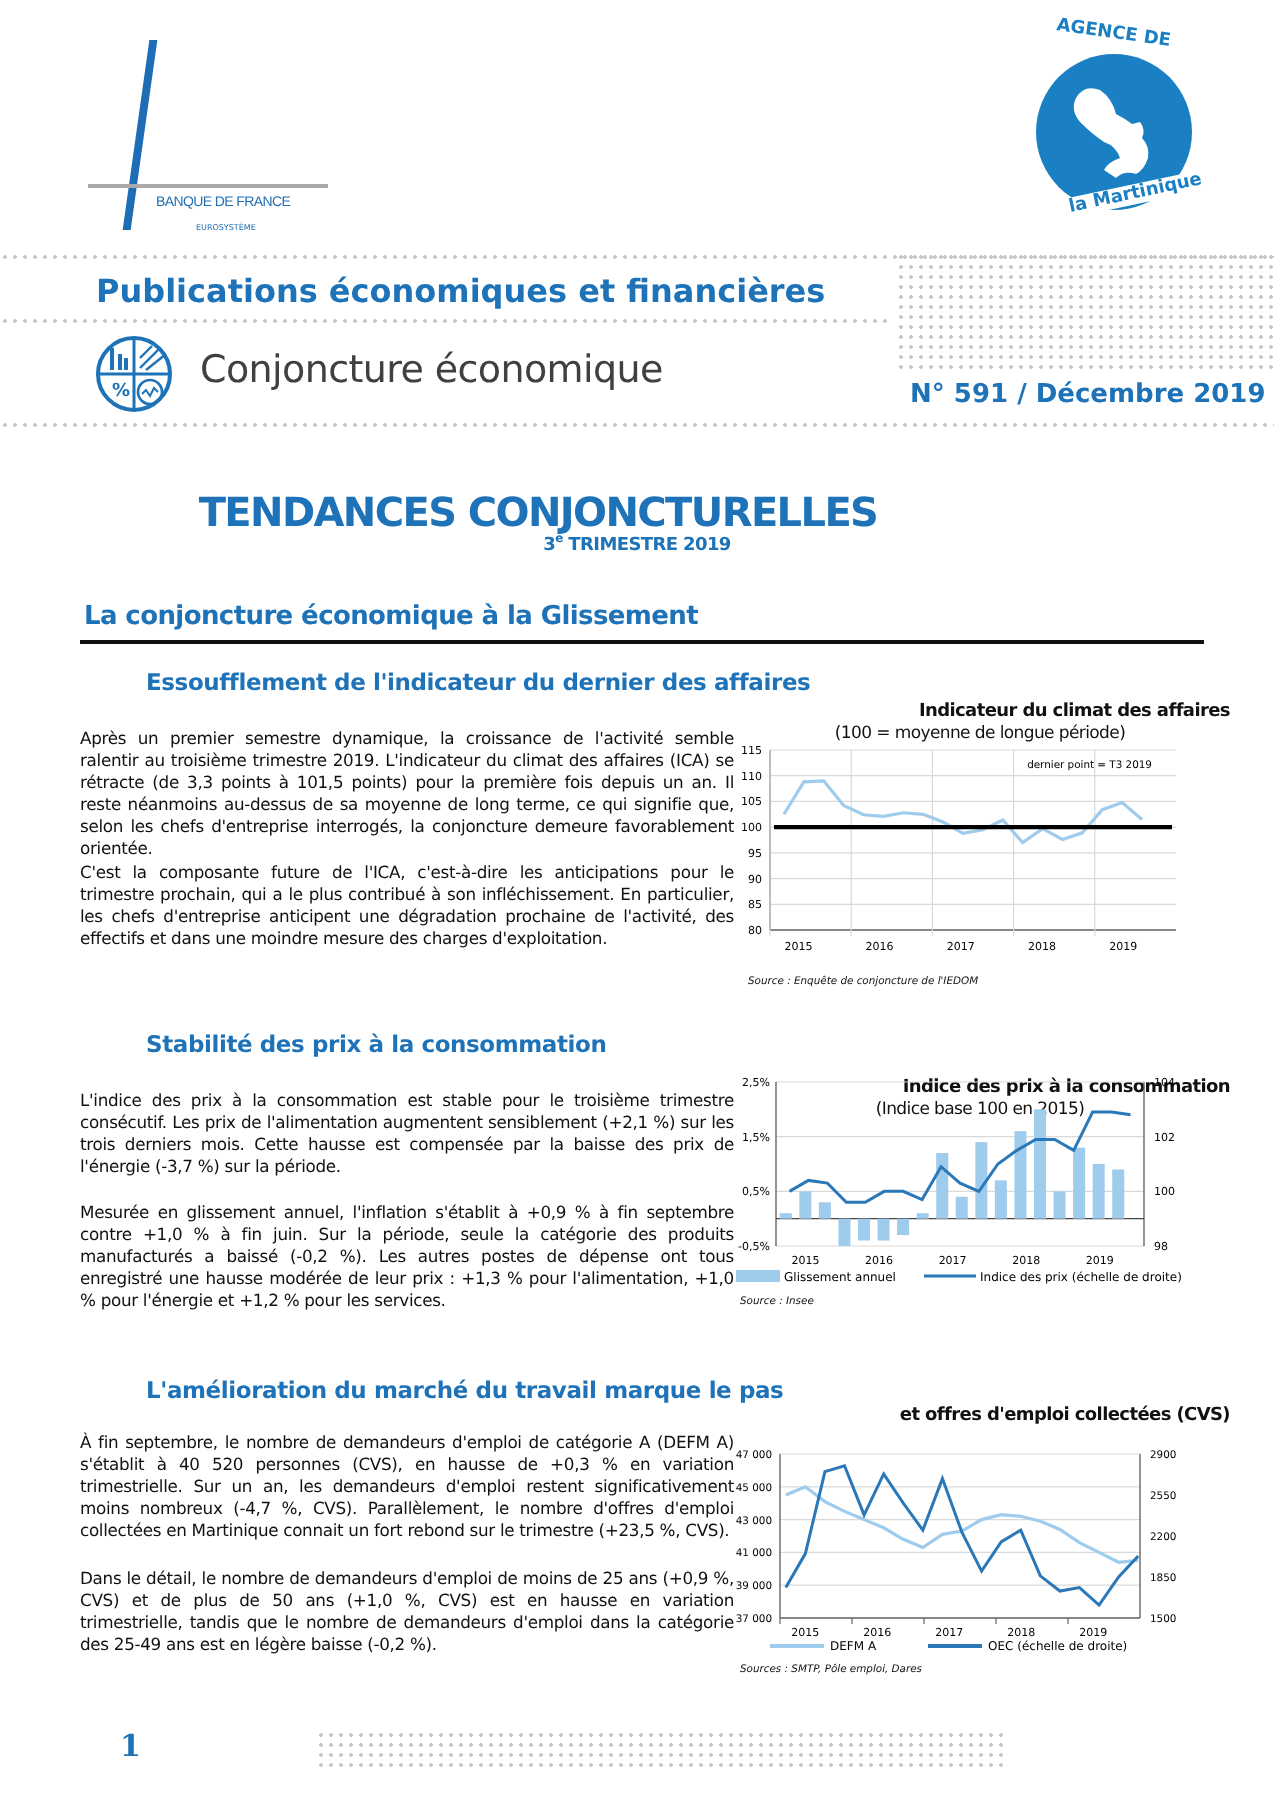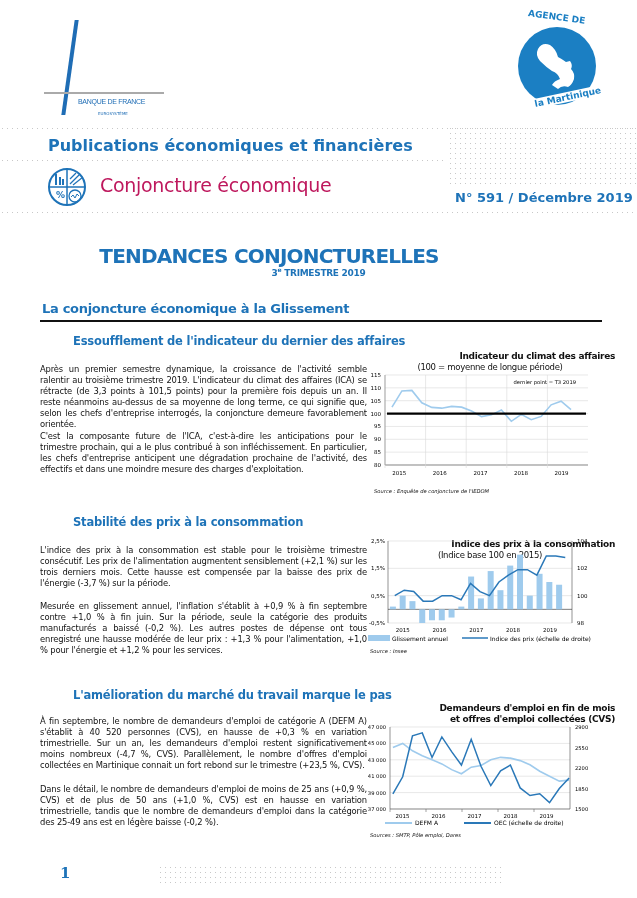--- a/index.html
+++ b/index.html
@@ -20,21 +20,21 @@
   
   .agency { left: 506px; top: 10px; width: 112px; height: 100px; }
   .agency .circle { position: absolute; left: 12px; top: 17px; width: 78px; height: 78px; border-radius: 50%; background: #1b7fc3; }
   .agency .top-txt { position: absolute; left: 22px; top: 2px; font-size: 9px; font-weight: bold; color: #1b7fc3; transform: rotate(8deg); }
   .agency .bot-txt { position: absolute; left: 26px; top: 82px; font-size: 9px; font-weight: bold; color: #1b7fc3; transform: rotate(-12deg); background: #fff; padding: 0 2px; }
 
   
   .dots { background-image: radial-gradient(#c8c8c8 0.8px, transparent 0.9px); background-size: 5px 5px; }
 
   .pub-title { left: 48px; top: 136px; font-size: 16px; font-weight: bold; color: #1e73b8; }
-  .conj-title { left: 100px; top: 174px; font-family: "DejaVu Sans", sans-serif; font-size: 19px; color: #be185d; letter-spacing: -0.3px; }
+  .conj-title { left: 100px; top: 174px; font-family: "DejaVu Sans", sans-serif; font-size: 19px; color: #404040; letter-spacing: -0.3px; }
   .issue { left: 455px; top: 190px; font-size: 13px; font-weight: bold; color: #1e73b8; }
 
   .main-title { left: 0; width: 538px; top: 244px; text-align: center; font-size: 20px; font-weight: bold; color: #1e73b8; letter-spacing: -0.8px; }
   .sub-title { left: 0; width: 637px; top: 266px; text-align: center; font-size: 9px; font-weight: bold; color: #1e73b8; letter-spacing: -0.3px; }
   .section-h { left: 42px; top: 301px; font-size: 13px; font-weight: bold; color: #1e73b8; letter-spacing: -0.3px; }
   .section-rule { left: 40px; top: 320px; width: 562px; height: 1.5px; background: #111; }
 
   .h2 { font-size: 11.5px; font-weight: bold; color: #1e73b8; letter-spacing: -0.2px; white-space: nowrap; }
   .para { font-size: 8.4px; line-height: 11px; text-align: justify; color: #111; width: 327px; letter-spacing: -0.15px; }
 
@@ -193,21 +193,20 @@
     <line x1="102" x2="128" y1="102" y2="102" stroke="#2a78b8" stroke-width="1.5"></line>
     <text x="130" y="104.5" font-size="6">Indice des prix (échelle de droite)</text>
   </svg>
 <div class="abs source" style="left:370px;top:648px;">Source : Insee</div>
 
 <div class="abs h2" style="left:73px;top:688px;">L'amélioration du marché du travail marque le pas</div>
 <div class="abs para" style="left:40px;top:716px;">À fin septembre, le nombre de demandeurs d'emploi de catégorie A (DEFM A) s'établit à 40 520 personnes (CVS), en hausse de +0,3 % en variation trimestrielle. Sur un an, les demandeurs d'emploi restent significativement moins nombreux (-4,7 %, CVS). Parallèlement, le nombre d'offres d'emploi collectées en Martinique connait un fort rebond sur le trimestre (+23,5 %, CVS).</div>
 <div class="abs para" style="left:40px;top:784px;">Dans le détail, le nombre de demandeurs d'emploi de moins de 25 ans (+0,9 %, CVS) et de plus de 50 ans (+1,0 %, CVS) est en hausse en variation trimestrielle, tandis que le nombre de demandeurs d'emploi dans la catégorie des 25-49 ans est en légère baisse (-0,2 %).</div>
 
 <div class="abs" style="left:365px;top:703px;width:250px;">
-  <div class="chart-title">Demandeurs d'emploi en fin de mois</div>
   <div class="chart-title" style="font-weight:bold;">et offres d'emploi collectées (CVS)</div>
 </div>
 <svg class="abs" style="left:360px;top:722px;" width="255" height="110" id="chart3">
     <line x1="30" x2="210" y1="87" y2="87" stroke="#d9d9d9" stroke-width="0.6"></line>
     <text x="26" y="89" font-size="5.2" text-anchor="end">37 000</text>
     <line x1="30" x2="210" y1="70.6" y2="70.6" stroke="#d9d9d9" stroke-width="0.6"></line>
     <text x="26" y="72.6" font-size="5.2" text-anchor="end">39 000</text>
     <line x1="30" x2="210" y1="54.199999999999996" y2="54.199999999999996" stroke="#d9d9d9" stroke-width="0.6"></line>
     <text x="26" y="56.199999999999996" font-size="5.2" text-anchor="end">41 000</text>
     <line x1="30" x2="210" y1="37.800000000000004" y2="37.800000000000004" stroke="#d9d9d9" stroke-width="0.6"></line>

